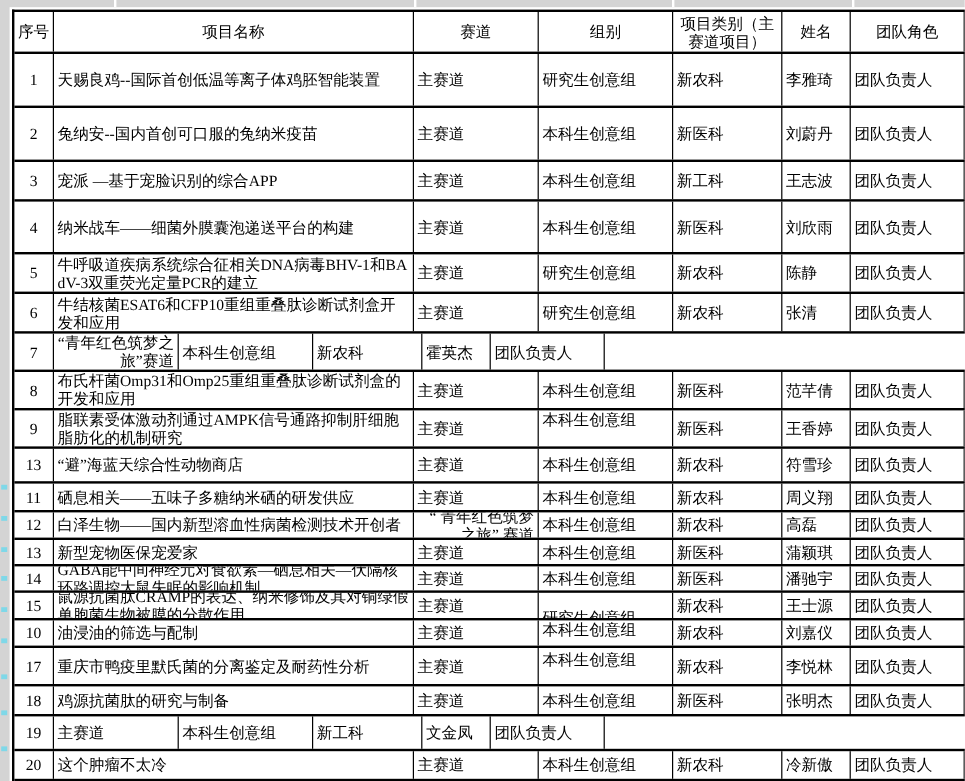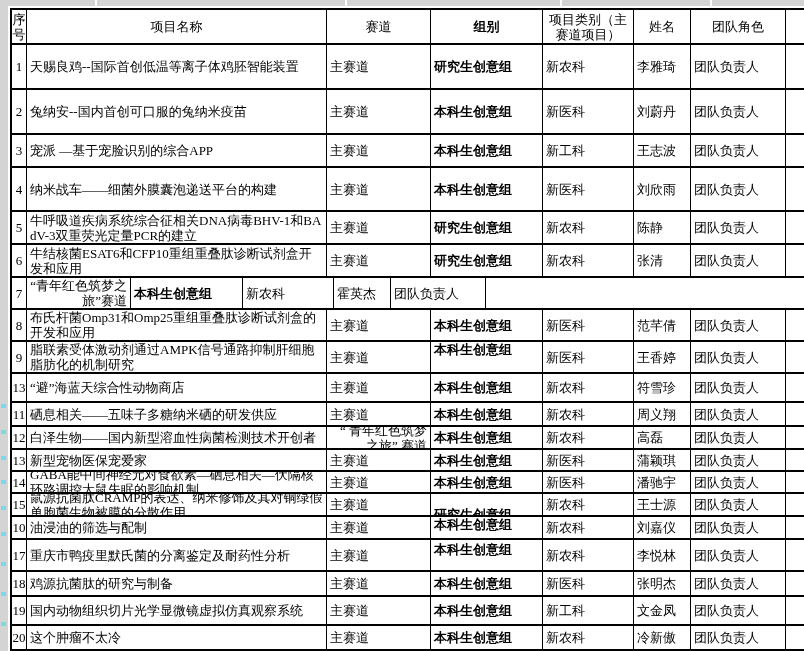--- a/index.html
+++ b/index.html
@@ -11,24 +11,24 @@
   .mark{position:absolute;left:1px;width:5px;height:4px;background:#7fd8e8;}
   .tbl{position:absolute;left:10px;top:8px;width:794px;background:#fff;
        border-left:2px solid #000;border-top:2px solid #000;}
   .hrow{display:flex;height:35px;border-bottom:2px solid #000;box-sizing:border-box;}
   .hc{box-sizing:border-box;border-right:1px solid #000;display:flex;align-items:center;
       justify-content:center;text-align:center;font-size:13px;line-height:15px;
       overflow:hidden;padding:0 2px;word-break:break-all;}
   .row{display:flex;border-bottom:2px solid #000;box-sizing:border-box;}
   .c{box-sizing:border-box;border-right:1px solid #000;display:flex;align-items:center;
      padding:0 3px;overflow:hidden;font-size:13px;line-height:15px;word-break:break-all;}
-  .w-no{width:15px;justify-content:center;padding:0;}
+  .w-no{width:33px;justify-content:center;padding:0;}
   .w-project{width:300px;}
   .w-track{width:104px;text-align:right;}
-  .w-group{width:112px;font-weight:bold;}
+  .w-group{width:112px;}
   .w-category{width:91px;}
   .w-name{width:57px;}
   .w-role{width:95px;}
   .u{}
   .rows .row:nth-child(1){height:45px}
   .rows .row:nth-child(2){height:45px}
   .rows .row:nth-child(3){height:33px}
   .rows .row:nth-child(4){height:44px}
   .rows .row:nth-child(5){height:33px}
   .rows .row:nth-child(6){height:33px}
@@ -493,23 +493,20 @@
           <span>张明杰</span>
         </div>
     <div class="c w-role">
           <span>团队负责人</span>
         </div>
   </div>
       <div class="row">
     <div class="c w-no">
           <span>19</span>
         </div>
-    <div class="c w-project">
-      <span><span>国内动物组织切片光学显微镜虚拟仿真观察系统</span><span class="u"></span><span></span></span>
-    </div>
     <div class="c w-track">
           <span>主赛道</span>
         </div>
     <div class="c w-group">
           <span>本科生创意组</span>
         </div>
     <div class="c w-category">
           <span>新工科</span>
         </div>
     <div class="c w-name">

